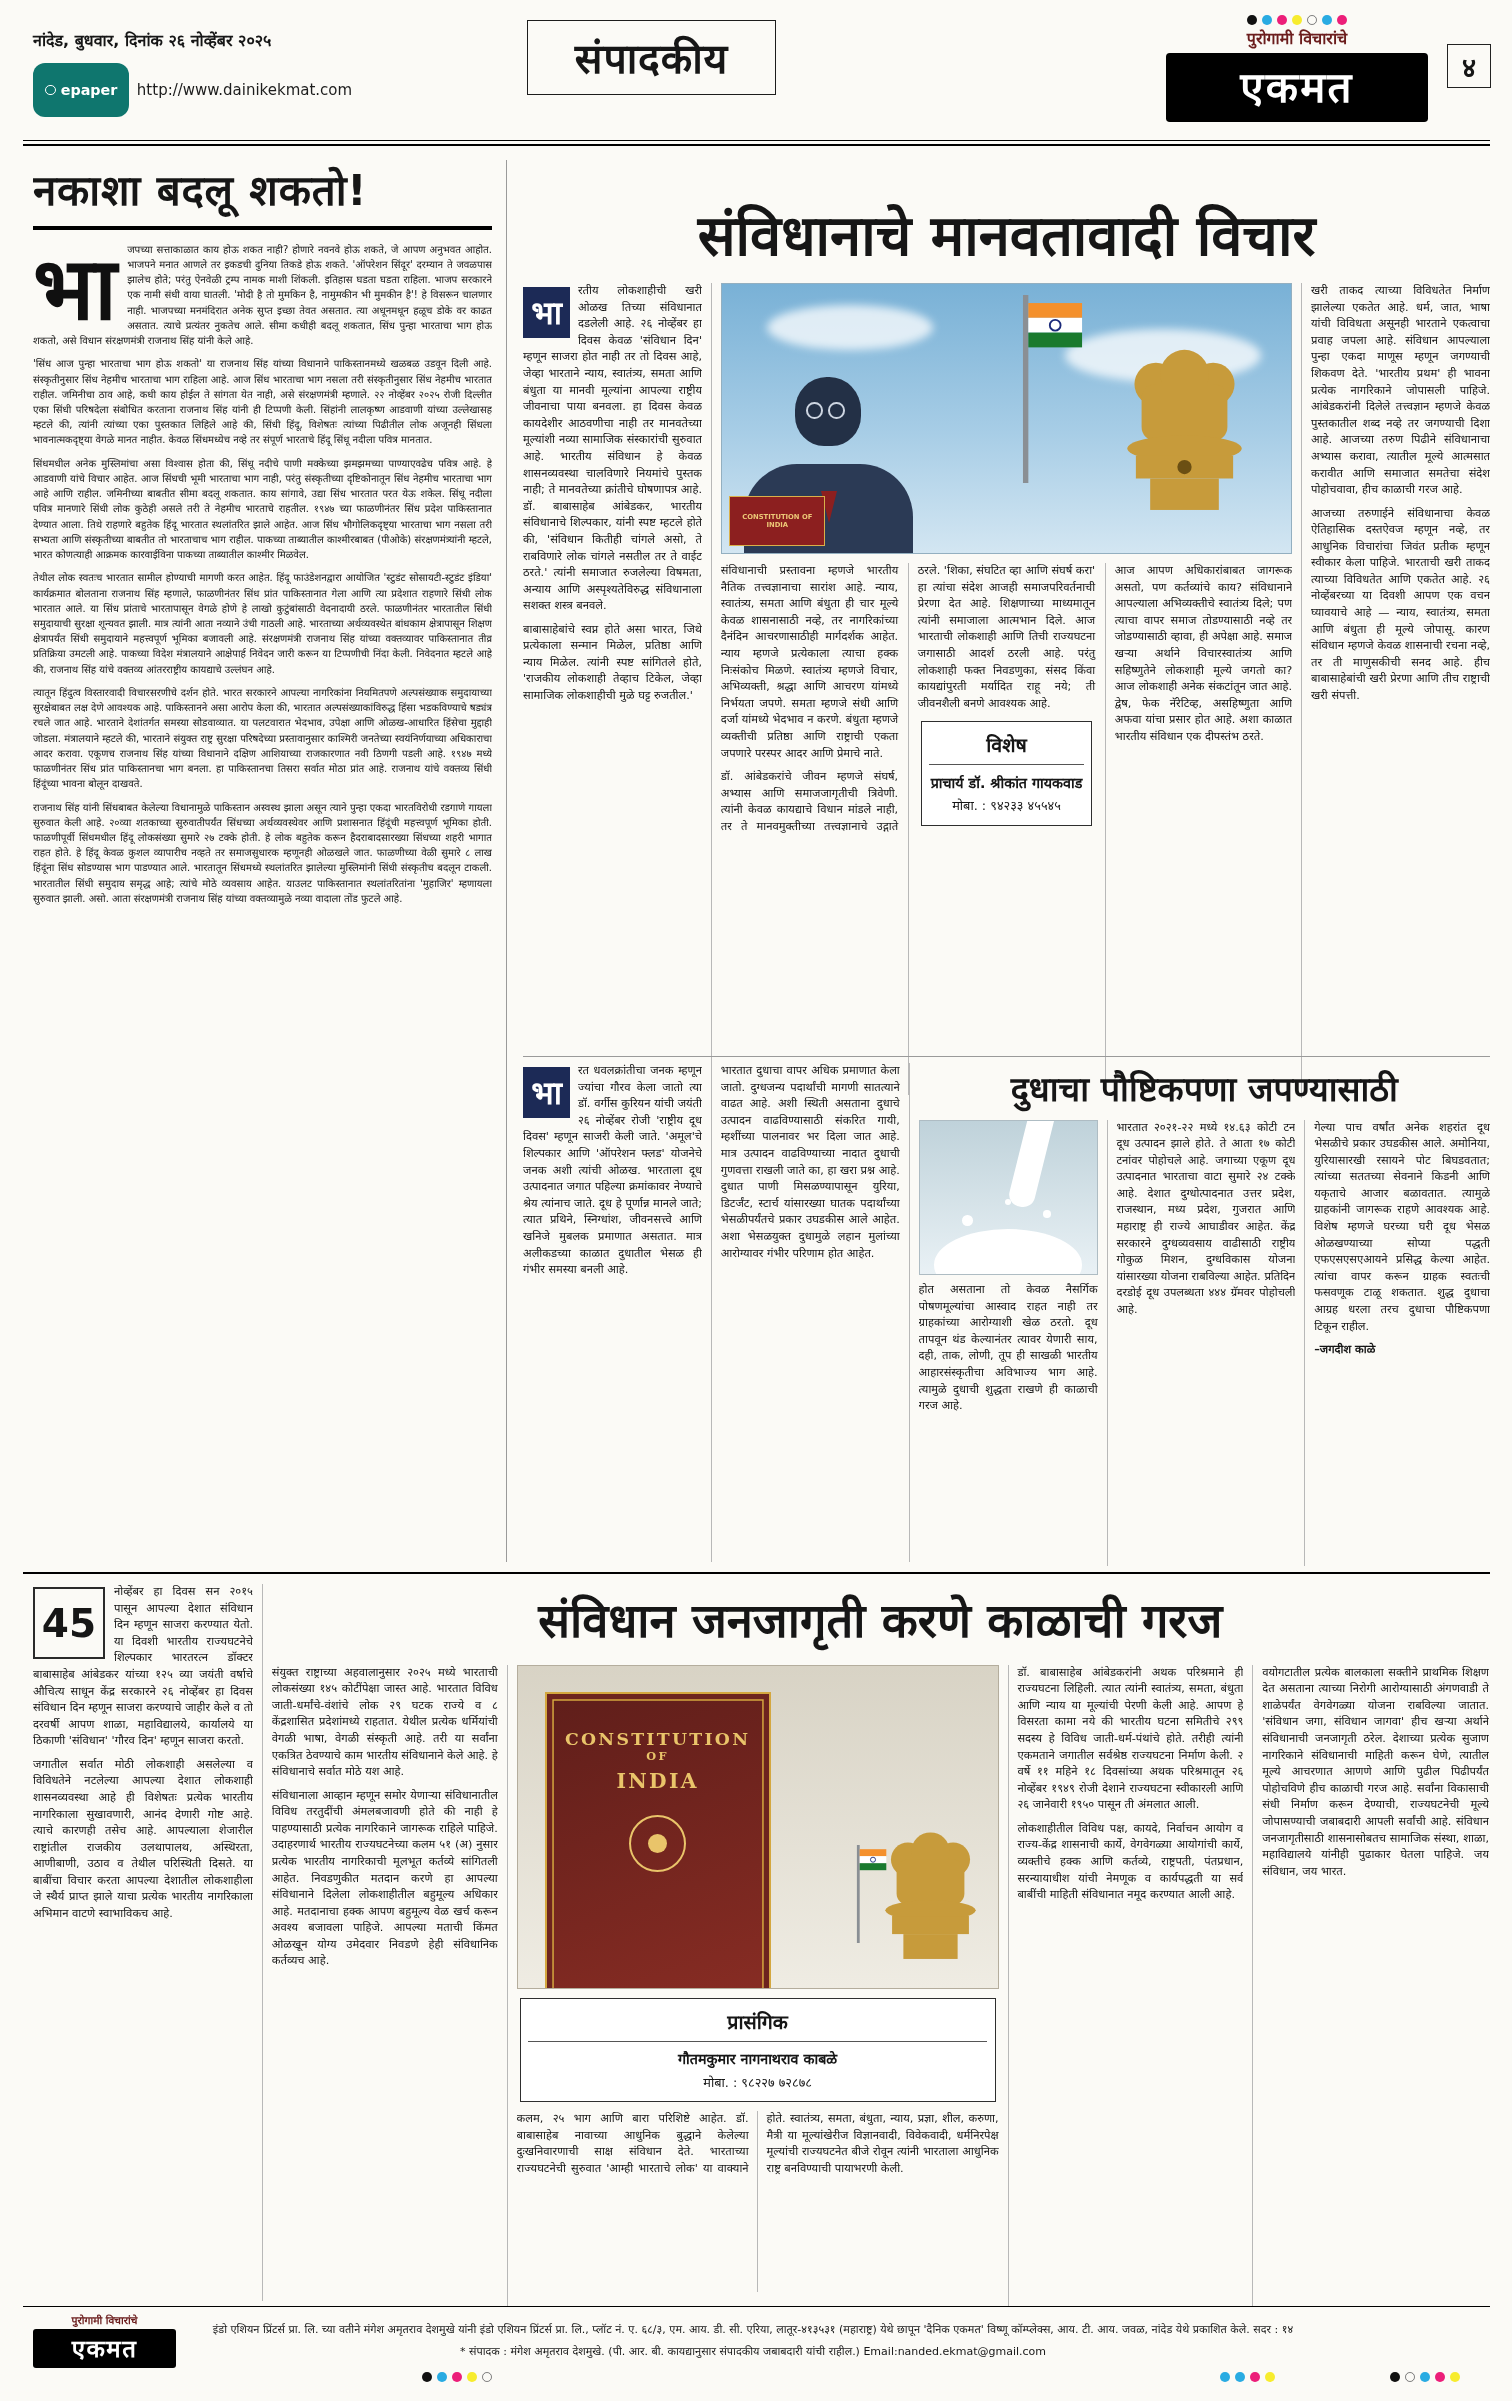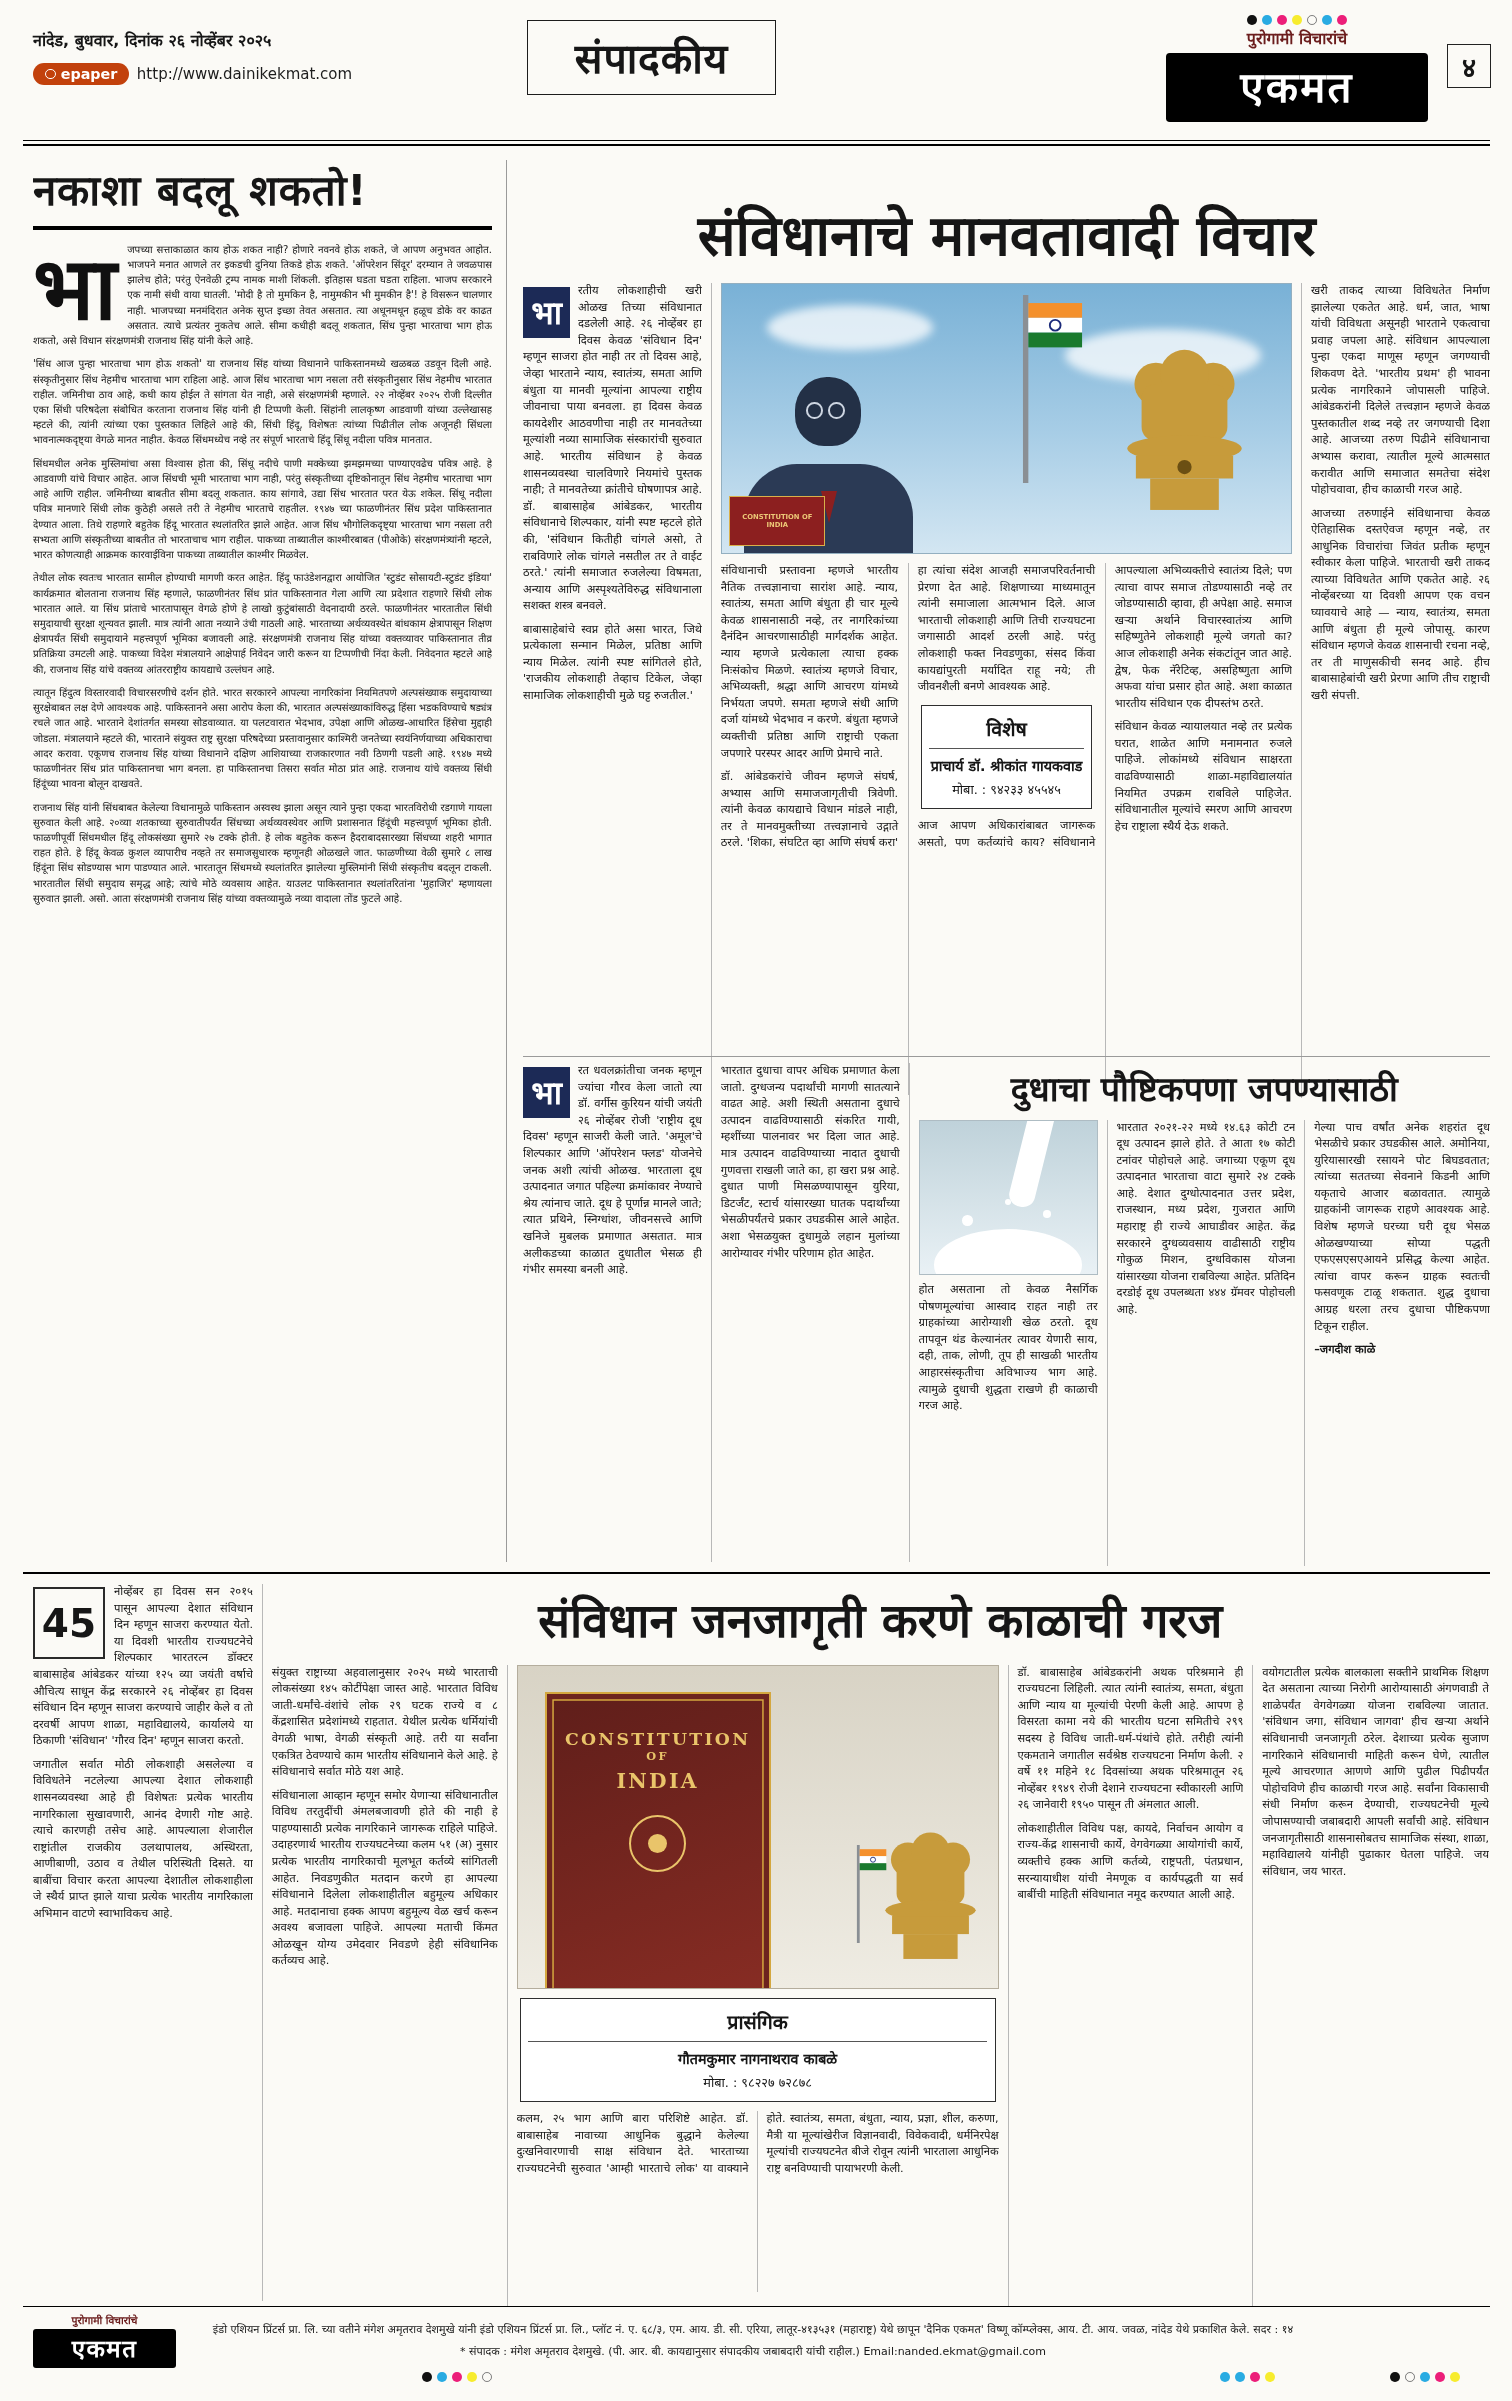--- a/index.html
+++ b/index.html
@@ -3,22 +3,22 @@
 <meta charset="utf-8">
 <style>
   * { margin:0; padding:0; box-sizing:border-box; }
   html,body { background:#e7e6e2; }
   .page { position:relative; width:1512px; height:2401px; margin:0 auto; background:#fbfaf6;
           overflow:hidden; color:#161616; font-family:"DejaVu Sans", sans-serif; }
 
   
   .date-line { position:absolute; left:33px; top:29px; font-size:16px; font-weight:600; }
   .epaper-row { position:absolute; left:33px; top:63px; display:flex; align-items:center; gap:7.5px; }
-  .epaper-badge { background:#c2410c; color:#fff; font-size:14.3px; font-weight:700;
-                  border-radius:12px; padding:3px 12px; display:flex; align-items:center; gap:5.3px; }
+  .epaper-badge { background:#0f766e; color:#fff; font-size:14.3px; font-weight:700;
+                  border-radius:12px; padding:19px 12px; display:flex; align-items:center; gap:5.3px; }
   .epaper-badge .ic { width:10.5px; height:10.5px; border:1.5px solid #fff; border-radius:50%; display:inline-block; }
   .site-url { font-size:15px; color:#1d1d1d; }
   .section-box { position:absolute; left:527px; top:19.6px; width:249px; height:75px;
                  border:1.5px solid #1c1c1c; display:flex; align-items:center; justify-content:center; }
   .section-box span { font-size:41px; font-weight:700; letter-spacing:0.8px; }
   .masthead { position:absolute; left:1166px; top:15px; width:262px; text-align:center; }
   .masthead .tagline { font-size:16px; font-weight:700; color:#6b1d1d; margin-top:2.3px; }
   .masthead .blackbox { margin-top:3.8px; background:#000; color:#fff; border-radius:3.8px;
                         font-size:42px; font-weight:700; letter-spacing:2.3px; padding:4.5px 0 7.5px; }
   .pageno-box { position:absolute; left:1447px; top:44px; width:44px; height:44px; border:1.5px solid #222;
@@ -247,21 +247,20 @@
               <p>संविधानाची प्रस्तावना म्हणजे भारतीय नैतिक तत्त्वज्ञानाचा सारांश आहे. न्याय, स्वातंत्र्य, समता आणि बंधुता ही चार मूल्ये केवळ शासनासाठी नव्हे, तर नागरिकांच्या दैनंदिन आचरणासाठीही मार्गदर्शक आहेत. न्याय म्हणजे प्रत्येकाला त्याचा हक्क निःसंकोच मिळणे. स्वातंत्र्य म्हणजे विचार, अभिव्यक्ती, श्रद्धा आणि आचरण यांमध्ये निर्भयता जपणे. समता म्हणजे संधी आणि दर्जा यांमध्ये भेदभाव न करणे. बंधुता म्हणजे व्यक्तीची प्रतिष्ठा आणि राष्ट्राची एकता जपणारे परस्पर आदर आणि प्रेमाचे नाते.</p>
               <p>डॉ. आंबेडकरांचे जीवन म्हणजे संघर्ष, अभ्यास आणि समाजजागृतीची त्रिवेणी. त्यांनी केवळ कायद्याचे विधान मांडले नाही, तर ते मानवमुक्तीच्या तत्त्वज्ञानाचे उद्गाते ठरले. 'शिका, संघटित व्हा आणि संघर्ष करा' हा त्यांचा संदेश आजही समाजपरिवर्तनाची प्रेरणा देत आहे. शिक्षणाच्या माध्यमातून त्यांनी समाजाला आत्मभान दिले. आज भारताची लोकशाही आणि तिची राज्यघटना जगासाठी आदर्श ठरली आहे. परंतु लोकशाही फक्त निवडणुका, संसद किंवा कायद्यांपुरती मर्यादित राहू नये; ती जीवनशैली बनणे आवश्यक आहे.</p>
             </div>
           <div class="author-box">
             <div class="lbl">विशेष</div>
             <div class="nm">प्राचार्य डॉ. श्रीकांत गायकवाड</div>
             <div class="ph">मोबा. : ९४२३३ ४५५४५</div>
           </div>
           <div>
               <p>आज आपण अधिकारांबाबत जागरूक असतो, पण कर्तव्यांचे काय? संविधानाने आपल्याला अभिव्यक्तीचे स्वातंत्र्य दिले; पण त्याचा वापर समाज तोडण्यासाठी नव्हे तर जोडण्यासाठी व्हावा, ही अपेक्षा आहे. समाज खऱ्या अर्थाने विचारस्वातंत्र्य आणि सहिष्णुतेने लोकशाही मूल्ये जगतो का? आज लोकशाही अनेक संकटांतून जात आहे. द्वेष, फेक नॅरेटिव्ह, असहिष्णुता आणि अफवा यांचा प्रसार होत आहे. अशा काळात भारतीय संविधान एक दीपस्तंभ ठरते.</p>
-              <p>संविधान केवळ न्यायालयात नव्हे तर प्रत्येक घरात, शाळेत आणि मनामनात रुजले पाहिजे. लोकांमध्ये संविधान साक्षरता वाढविण्यासाठी शाळा-महाविद्यालयांत नियमित उपक्रम राबविले पाहिजेत. संविधानातील मूल्यांचे स्मरण आणि आचरण हेच राष्ट्राला स्थैर्य देऊ शकते.</p>
             </div>
         </div>
       </div>
       <div class="vdiv"></div>
       <div class="const-col colblock copy">
         <div>
             <p>खरी ताकद त्याच्या विविधतेत निर्माण झालेल्या एकतेत आहे. धर्म, जात, भाषा यांची विविधता असूनही भारताने एकत्वाचा प्रवाह जपला आहे. संविधान आपल्याला पुन्हा एकदा माणूस म्हणून जगण्याची शिकवण देते. 'भारतीय प्रथम' ही भावना प्रत्येक नागरिकाने जोपासली पाहिजे. आंबेडकरांनी दिलेले तत्त्वज्ञान म्हणजे केवळ पुस्तकातील शब्द नव्हे तर जगण्याची दिशा आहे. आजच्या तरुण पिढीने संविधानाचा अभ्यास करावा, त्यातील मूल्ये आत्मसात करावीत आणि समाजात समतेचा संदेश पोहोचवावा, हीच काळाची गरज आहे.</p>
             <p>आजच्या तरुणाईने संविधानाचा केवळ ऐतिहासिक दस्तऐवज म्हणून नव्हे, तर आधुनिक विचारांचा जिवंत प्रतीक म्हणून स्वीकार केला पाहिजे. भारताची खरी ताकद त्याच्या विविधतेत आणि एकतेत आहे. २६ नोव्हेंबरच्या या दिवशी आपण एक वचन घ्यावयाचे आहे — न्याय, स्वातंत्र्य, समता आणि बंधुता ही मूल्ये जोपासू. कारण संविधान म्हणजे केवळ शासनाची रचना नव्हे, तर ती माणुसकीची सनद आहे. हीच बाबासाहेबांची खरी प्रेरणा आणि तीच राष्ट्राची खरी संपत्ती.</p>
           </div>
       </div>

